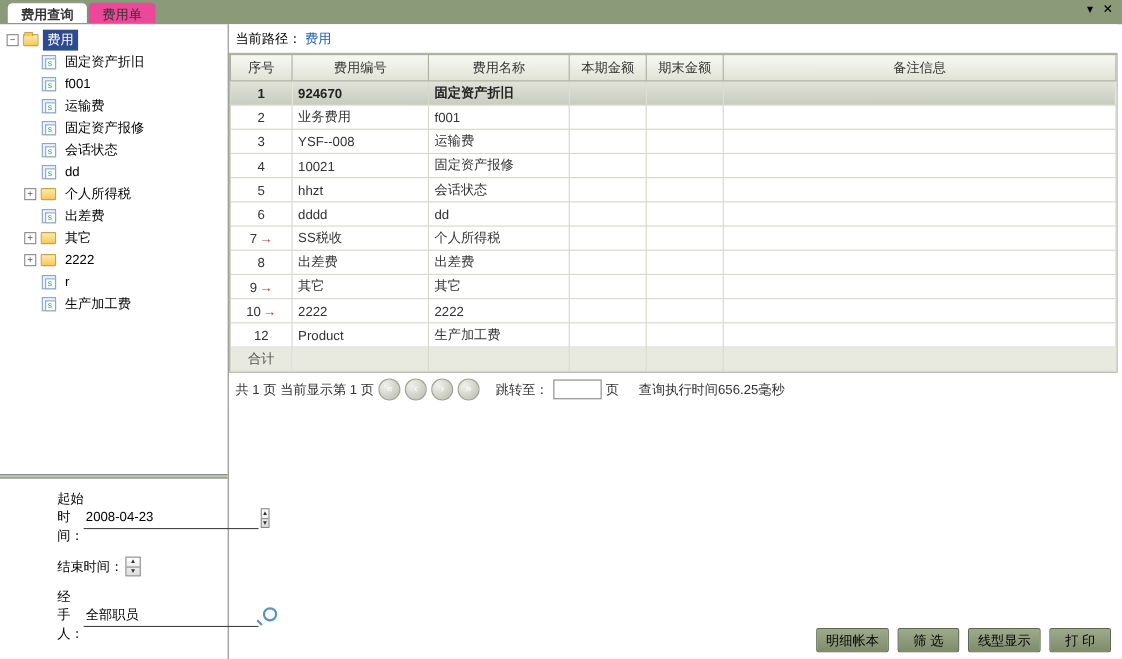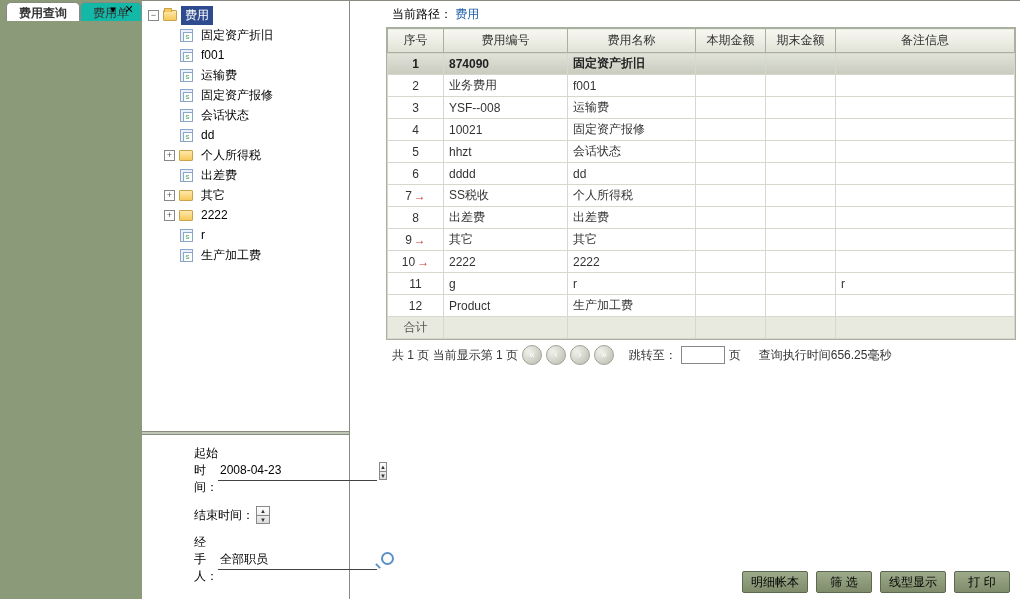--- a/index.html
+++ b/index.html
@@ -1,19 +1,19 @@
 <!DOCTYPE html>
 <html><head>
 <meta charset="utf-8">
 <style>
 * { box-sizing: border-box; margin: 0; padding: 0; }
 body { font-family: "Microsoft YaHei", SimSun, Arial, sans-serif; font-size: 12px; background: #fff; color: #000; }
-.app { width: 1020px; height: 599px; background: #8B9B7A; position: relative; display: flex; flex-direction: row; }
+.app { width: 1020px; height: 599px; background: #8B9B7A; position: relative; display: flex; flex-direction: column; }
 .tabbar { height: 21px; background: #8B9B7A; display: flex; align-items: flex-end; padding-left: 6px; position: relative; }
-.tab { height: 19px; padding: 2px 12px 0 12px; background: #14b8a6; border: 1px solid #888B82; border-bottom: none; border-radius: 5px 5px 0 0; margin-right: 0; font-size: 12px; color: #333; cursor: pointer; }
+.tab { height: 19px; padding: 2px 12px 0 12px; background: #ec4899; border: 1px solid #888B82; border-bottom: none; border-radius: 5px 5px 0 0; margin-right: 0; font-size: 12px; color: #333; cursor: pointer; }
 .tab.active { background: #fff; font-weight: bold; }
 .tabbar .winbtns { position: absolute; right: 6px; top: 2px; display: flex; gap: 2px; }
 .winbtn { width: 14px; height: 14px; font-size: 11px; line-height: 14px; text-align: center; color: #000; cursor: pointer; }
 .mainarea { flex: 1; display: flex; border-top: 1px solid #888B82; background: #fff; min-height: 0; }
 .leftpanel { width: 208px; border-right: 1px solid #888B82; display: flex; flex-direction: column; }
 .treebox { flex: 1; overflow: auto; padding: 4px 2px; }
 .tree-node { display: flex; align-items: center; height: 20px; padding-left: 4px; white-space: nowrap; cursor: pointer; }
 .expander { width: 11px; height: 11px; border: 1px solid #888; font-size: 9px; line-height: 9px; text-align: center; margin-right: 3px; color: #555; background: #fff; }
 .expander.empty { border: none; background: transparent; }
 .icon { width: 16px; height: 14px; margin-right: 3px; display: inline-flex; align-items: center; justify-content: center; }
@@ -29,21 +29,21 @@
 .filter-row { display: flex; align-items: center; margin-bottom: 10px; }
 .filter-label { width: 60px; letter-spacing: 0; }
 .filter-input { flex: 1; height: 20px; border: none; border-bottom: 1px solid #444; background: transparent; font-size: 12px; padding: 0 2px; color: #000; }
 .spinner { width: 14px; height: 18px; border: 1px solid #888; background: linear-gradient(#fff,#ddd); display: flex; flex-direction: column; margin-left: 2px; }
 .spinner div { flex: 1; font-size: 6px; line-height: 8px; text-align: center; color: #333; cursor: pointer; }
 .spinner div:first-child { border-bottom: 1px solid #888; }
 .search-icon { width: 16px; height: 16px; margin-left: 4px; position: relative; cursor: pointer; }
 .search-icon::before { content: ""; position: absolute; width: 9px; height: 9px; border: 2px solid #5B90C8; border-radius: 50%; top: 0; left: 0; }
 .search-icon::after { content: ""; position: absolute; width: 6px; height: 2px; background: #5B90C8; transform: rotate(45deg); bottom: 1px; right: 0; }
 .go-btn { float: right; width: 20px; height: 20px; border-radius: 50%; background: radial-gradient(circle at 30% 30%, #6BA4E0, #1F5FA8); color: #fff; font-size: 9px; font-style: italic; font-weight: bold; line-height: 20px; text-align: center; cursor: pointer; margin-right: 6px; margin-top: 6px; }
-.rightpanel { flex: 1; display: flex; flex-direction: column; position: relative; min-width: 0; margin-left: 36px; }
+.rightpanel { flex: 1; display: flex; flex-direction: column; position: relative; min-width: 0; }
 .breadcrumb { height: 26px; line-height: 26px; padding-left: 6px; font-size: 12px; background: #fff; }
 .breadcrumb a { color: #1F5FA8; text-decoration: none; }
 .tablewrap { border: 1px solid #AAB0A0; }
 table.grid { width: 100%; border-collapse: collapse; table-layout: fixed; }
 table.grid th { background: linear-gradient(#F8F8F2, #E0E2D6); border: 1px solid #AAB0A0; height: 24px; font-weight: normal; color: #333; font-size: 12px; }
 table.grid td { border: 1px solid #D5D8CC; height: 22px; padding: 0 5px; font-size: 12px; color: #333; overflow: hidden; white-space: nowrap; }
 table.grid tr.selected td { background: linear-gradient(#E1E3D9, #C8CBBE); font-weight: bold; color: #222; }
 table.grid td.rownum { text-align: center; color: #333; }
 table.grid tr.footer td { background: #E8EADF; color: #555; text-align: center; }
 .redarrow { color: #C0392B; font-weight: bold; margin-left: 2px; }
@@ -211,21 +211,21 @@
                 <th>费用编号</th>
                 <th>费用名称</th>
                 <th>本期金额</th>
                 <th>期末金额</th>
                 <th>备注信息</th>
               </tr>
             </thead>
             <tbody id="grid-body">
                 <tr class="selected">
                   <td class="rownum">1</td>
-                  <td>874090</td>
+                  <td>924670</td>
                   <td>固定资产折旧</td>
                   <td></td>
                   <td></td>
                   <td></td>
                 </tr>
                 <tr>
                   <td class="rownum">2</td>
                   <td>业务费用</td>
                   <td>f001</td>
                   <td></td>
@@ -288,28 +288,20 @@
                   <td></td>
                   <td></td>
                 </tr>
                 <tr>
                   <td class="rownum">10<span class="redarrow">→</span></td>
                   <td>2222</td>
                   <td>2222</td>
                   <td></td>
                   <td></td>
                   <td></td>
-                </tr>
-                <tr>
-                  <td class="rownum">11</td>
-                  <td>g</td>
-                  <td>r</td>
-                  <td></td>
-                  <td></td>
-                  <td>r</td>
                 </tr>
                 <tr>
                   <td class="rownum">12</td>
                   <td>Product</td>
                   <td>生产加工费</td>
                   <td></td>
                   <td></td>
                   <td></td>
                 </tr>
                 <tr class="footer">

